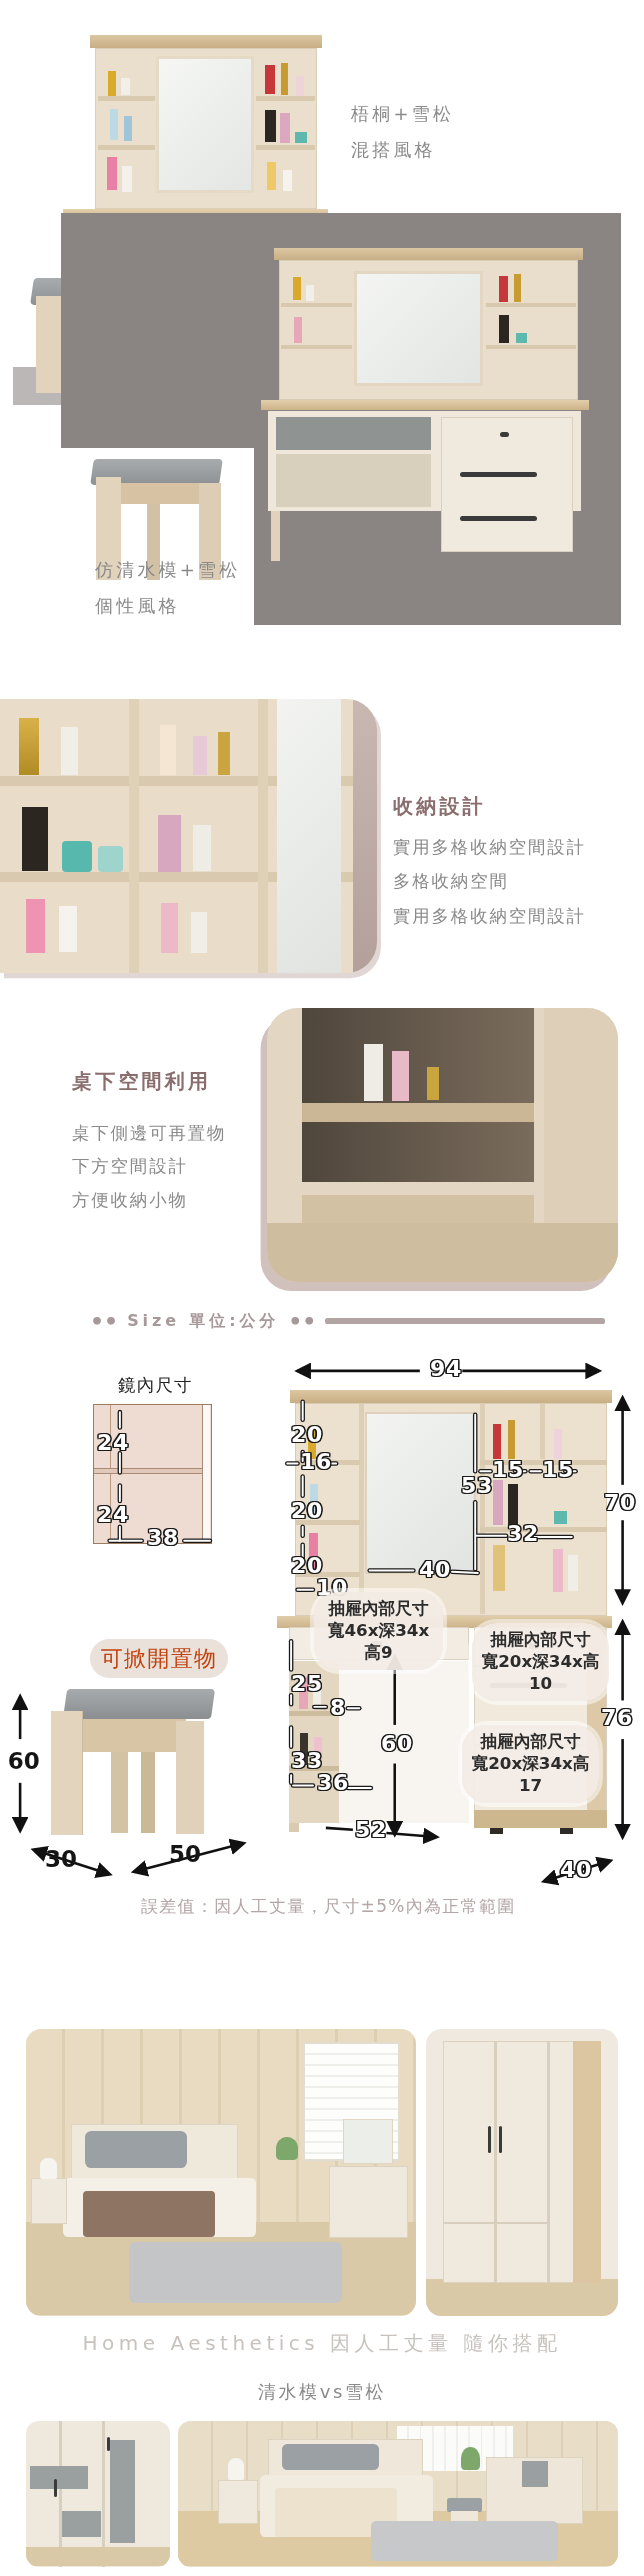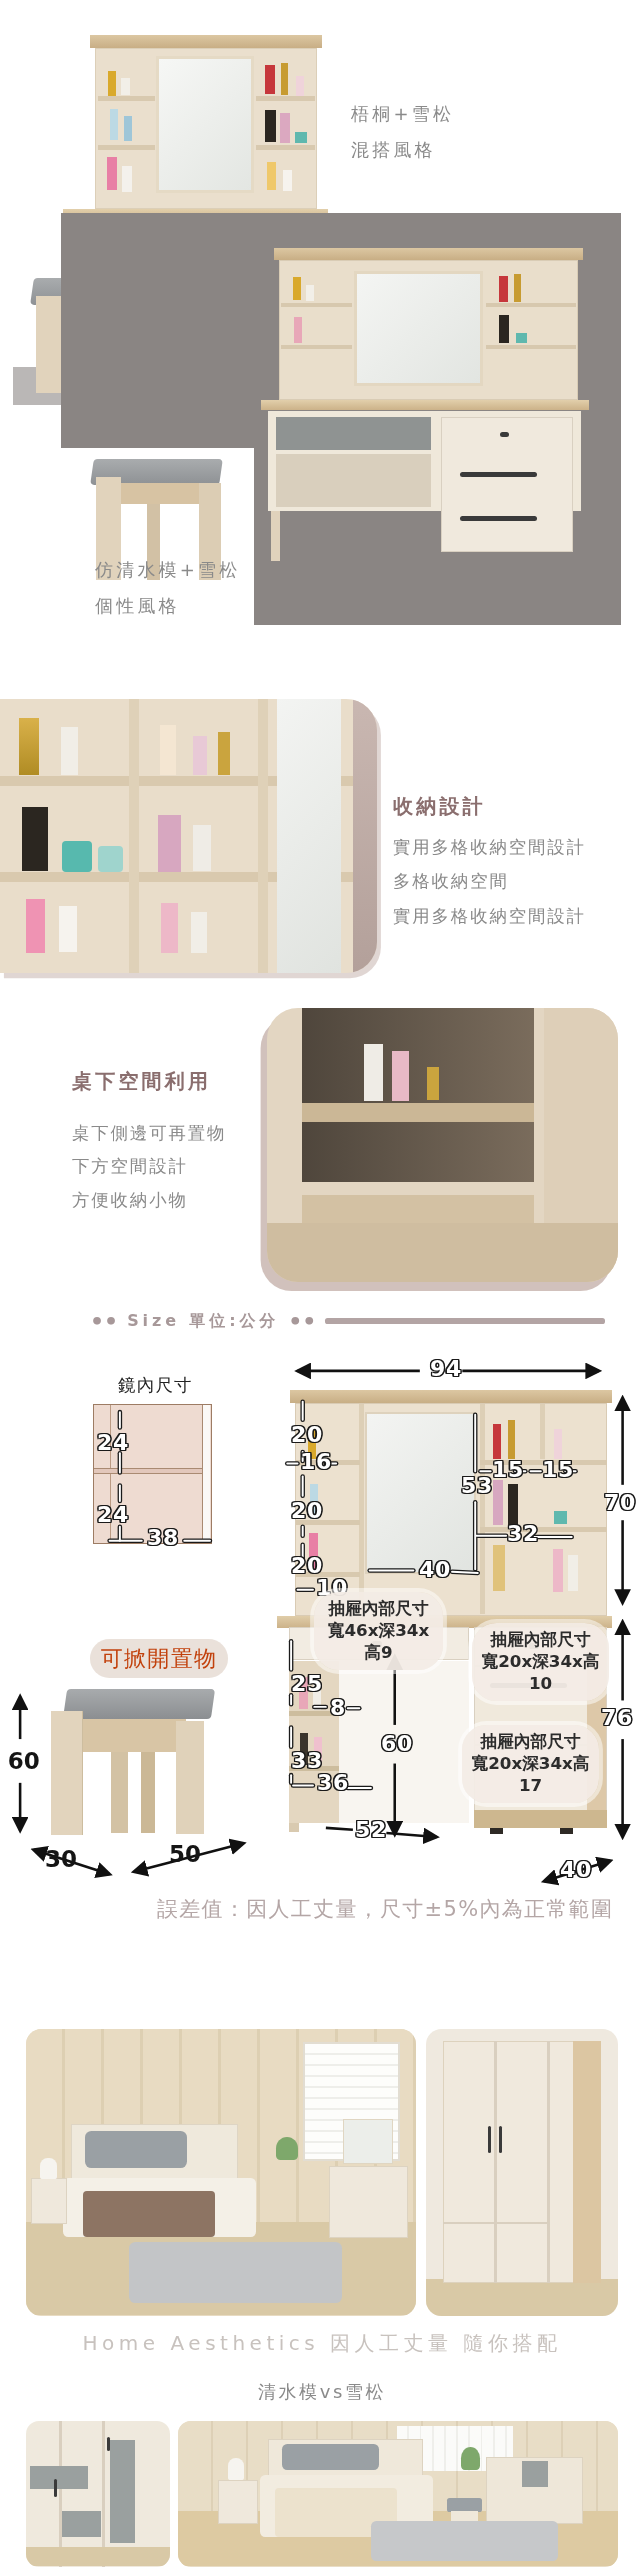--- a/index.html
+++ b/index.html
@@ -345,21 +345,21 @@
   </div>
   <div class="callout" style="left:472px;top:1623px;width:137px">
     <div>抽屜內部尺寸</div>
     <div>寬20x深34x高10</div>
   </div>
   <div class="callout" style="left:462px;top:1725px;width:137px">
     <div>抽屜內部尺寸</div>
     <div>寬20x深34x高17</div>
   </div>
 
-  <div style="position:absolute;left:157px;top:1895px;font-size:21px;color:#b4a6a6;letter-spacing:1.3px;white-space:nowrap">誤差值：因人工丈量，尺寸±5%內為正常範圍</div>
+  <div style="position:absolute;left:141px;top:1895px;font-size:17px;color:#b4a6a6;letter-spacing:1.3px;white-space:nowrap">誤差值：因人工丈量，尺寸±5%內為正常範圍</div>
 
 
   <div class="photo" style="left:26px;top:2029px;width:390px;height:287px;background:#e8dbc2;border-radius:15.5px">
     <i style="left:0;top:0;width:390px;height:193px;background:repeating-linear-gradient(90deg,#e8dbc2 0 36px,#ddcfb2 36px 39px)"></i>
     <i style="left:277px;top:13px;width:97px;height:119px;background:repeating-linear-gradient(#fdfdfb 0 9px,#eeeeea 9px 11px);border:2.6px solid #e2ddd2"></i>
     <i style="left:0;top:193px;width:390px;height:93px;background:#d9c9a6"></i>
     <i style="left:103px;top:213px;width:213px;height:61px;background:#c3c5c7;border-radius:6.4px"></i>
     <i style="left:45px;top:95px;width:167px;height:59px;background:#efe9dc;border:0.6px solid #ded5c4"></i>
     <i style="left:59px;top:102px;width:102px;height:37px;background:#9aa0a4;border-radius:6.4px"></i>
     <i style="left:37px;top:149px;width:193px;height:59px;background:#f4f0e7;border-radius:5.2px"></i>

